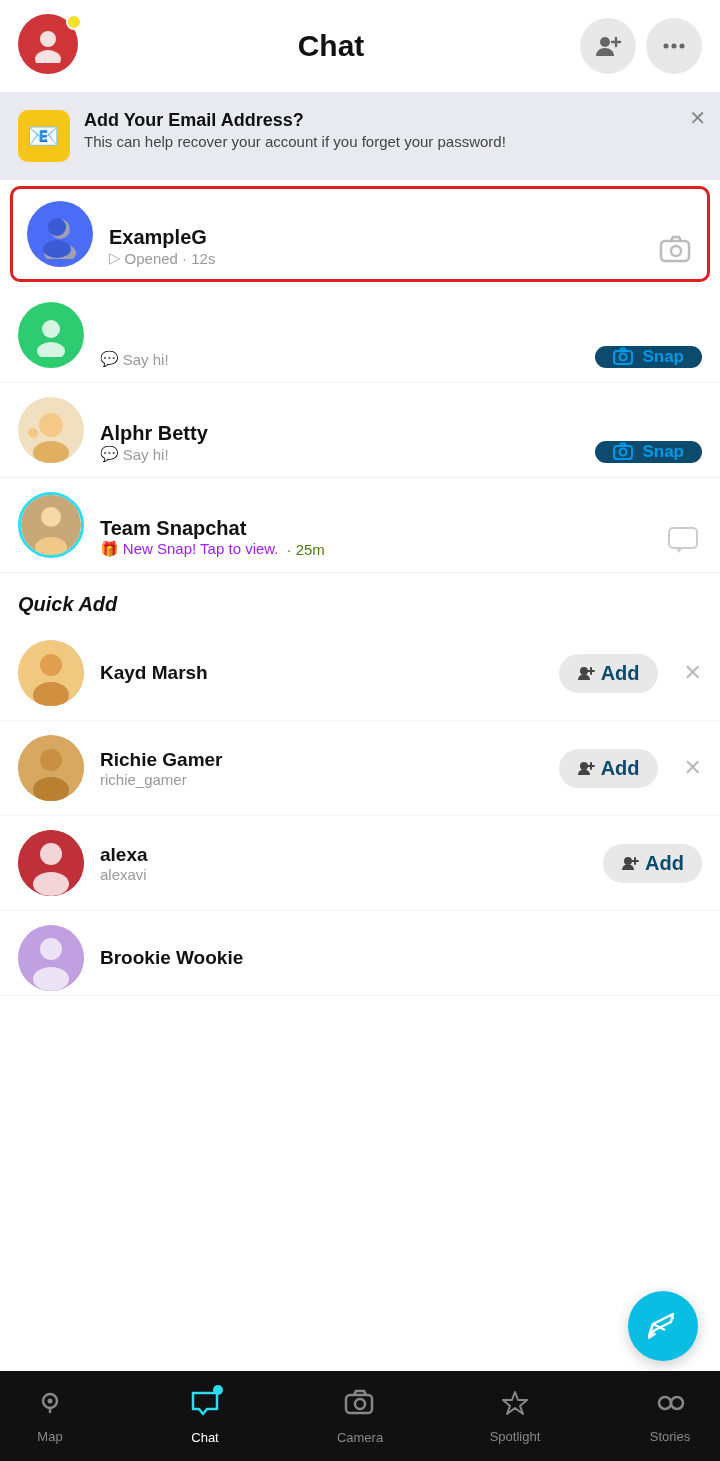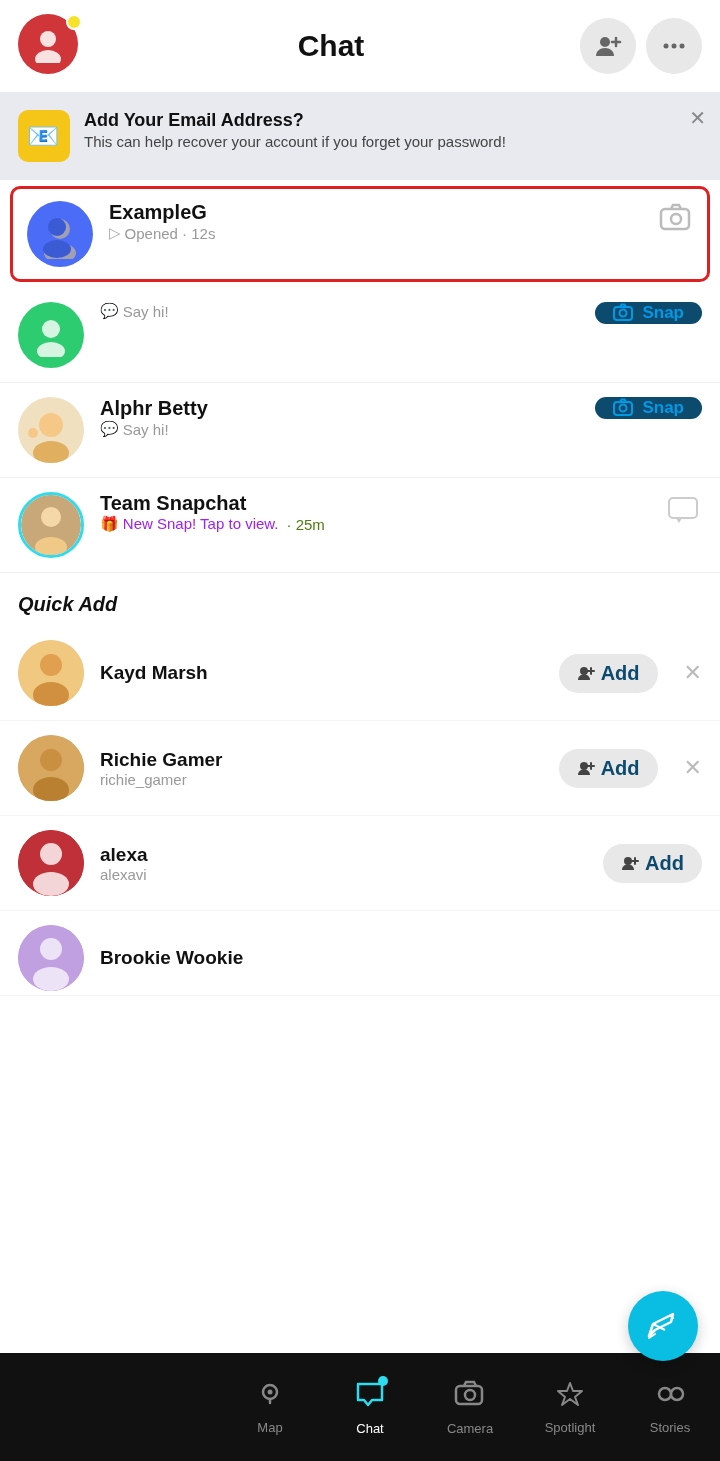--- a/index.html
+++ b/index.html
@@ -101,21 +101,21 @@
       font-size: 20px;
       color: #888;
       cursor: pointer;
       background: none;
       border: none;
     }
 
     
     .chat-item {
       display: flex;
-      align-items: flex-start;
+      align-items: flex-end;
       padding: 14px 18px;
       gap: 16px;
       border-bottom: 1px solid #f0f0f0;
       background: #fff;
       cursor: pointer;
       position: relative;
     }
     .chat-item.highlighted {
       border: 3px solid #e02020;
       border-radius: 10px;
@@ -248,25 +248,25 @@
       box-shadow: 0 4px 14px rgba(0,0,0,0.2);
       z-index: 100;
     }
 
     
     .bottom-nav {
       position: fixed;
       bottom: 0;
       left: 0;
       width: 720px;
-      height: 108px;
+      height: 90px;
       background: #111;
       display: flex;
       align-items: center;
-      justify-content: flex-end;
+      justify-content: space-between;
     }
     .nav-item {
       display: flex;
       flex-direction: column;
       align-items: center;
       gap: 4px;
       cursor: pointer;
       color: #888;
       font-size: 13px;
       min-width: 100px;

